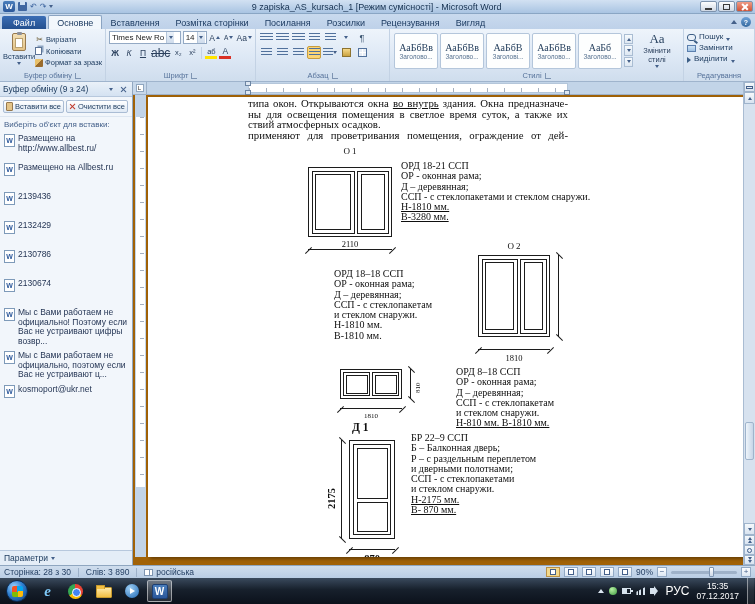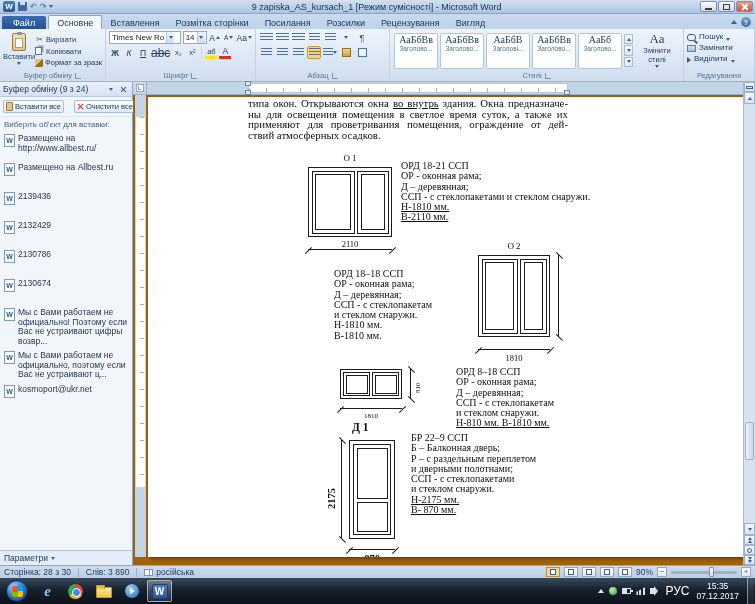--- a/index.html
+++ b/index.html
@@ -62,21 +62,21 @@
 
 .g-para{width:140px;display:flex;flex-direction:column;gap:2px}
 .pbtn{width:14px;height:13px;display:flex;align-items:center;justify-content:center}
 .pbtn.on{background:#fbd575;border:1px solid #c79c3f;border-radius:2px}
 .lines{width:11px;height:9px;background:repeating-linear-gradient(#51719c 0 1px,transparent 1px 3px)}
 .lines.dotted{width:13px}
 .pglyph{font-size:9px;color:#39536f}
 
 .g-styles{flex:1;display:flex}
 .sgallery{display:flex;gap:2px;padding:2px 1px}
-.scell{width:44px;height:36px;background:#fdfefe;border:1px solid #b4c6db;border-radius:2px;display:flex;flex-direction:column;align-items:center;overflow:hidden}
+.scell{width:44px;height:36px;background:#fdfefe;border:1px solid #b4c6db;border-radius:2px;display:flex;flex-direction:column;align-items:center;justify-content:center;overflow:hidden}
 .samp{font-family:"Liberation Serif",serif;font-size:10px;color:#27415f;white-space:nowrap}
 .sname{font-size:6.5px;color:#55708f;white-space:nowrap}
 .gscroll{width:11px;display:flex;flex-direction:column;gap:1px;padding:3px 1px}
 .gsb{flex:1;background:linear-gradient(#f6fafd,#dde7f2);border:1px solid #aabdd3;display:flex;align-items:center;justify-content:center}
 .tri-u{width:0;height:0;border-left:2.5px solid transparent;border-right:2.5px solid transparent;border-bottom:3px solid #44608a}
 .tri-d{width:0;height:0;border-left:2.5px solid transparent;border-right:2.5px solid transparent;border-top:3px solid #44608a}
 .chstyles{width:46px;display:flex;flex-direction:column;align-items:center;justify-content:center;text-align:center;font-size:7.5px;color:#2c415e;gap:1px}
 .chbig{font-family:"Liberation Serif",serif;font-size:13px;color:#27415f;line-height:12px}
 
 .g-edit{width:74px;display:flex;flex-direction:column;gap:2px;padding-top:3px}
@@ -89,21 +89,21 @@
 
 .workspace{display:flex;height:483px}
 
 .pane{width:133px;background:#f2f6fb;border-right:1px solid #91a7c0;display:flex;flex-direction:column;position:relative}
 .pane-h{height:15px;display:flex;align-items:center;gap:2px;padding:0 3px;background:linear-gradient(#eaf1f9,#d4e2f2);border-bottom:1px solid #b7c8dd;font-size:8.5px;color:#1f3d60;white-space:nowrap}
 .pane-h .sp{flex:1}
 .phbtn{width:11px;height:11px;display:flex;align-items:center;justify-content:center;border:1px solid transparent}
 .pxico{position:relative;width:7px;height:7px}
 .pxico::before,.pxico::after{content:"";position:absolute;left:3px;top:0;width:1.3px;height:7px;background:#44608a}
 .pxico::before{transform:rotate(45deg)}.pxico::after{transform:rotate(-45deg)}
-.pane-tools{display:flex;gap:10px;padding:3px 3px;border-bottom:1px solid #dde6f1}
+.pane-tools{display:flex;gap:2px;padding:3px 3px;border-bottom:1px solid #dde6f1}
 .ptool{display:flex;align-items:center;gap:2px;border:1px solid #aabcd4;background:linear-gradient(#ffffff,#dfe9f5);border-radius:2px;padding:1px 2px;font-size:7.5px;white-space:nowrap}
 .mini-clip{width:7px;height:9px;background:#e4c488;border:1px solid #97794e;border-radius:1px}
 .mini-x{position:relative;width:7px;height:7px}
 .mini-x::before,.mini-x::after{content:"";position:absolute;left:3px;top:0;width:1.3px;height:7px;background:#c0392b}
 .mini-x::before{transform:rotate(45deg)}.mini-x::after{transform:rotate(-45deg)}
 .pane-hint{padding:3px 4px 4px;font-size:8px;color:#44608a}
 .pane-items{flex:1;overflow:hidden;padding:1px 4px;display:flex;flex-direction:column;gap:5px}
 .citem{display:flex;gap:3px;min-height:24px}
 .doc-ico{width:11px;height:13px;background:#fff;border:1px solid #7e9ab9;font-size:7px;color:#2b579a;font-weight:bold;text-align:center;line-height:12px;flex:none}
 .citem .txt{font-size:8.5px;line-height:9.5px;color:#1f3050;word-break:break-word}
@@ -527,46 +527,46 @@
       </div>
       <div class="vruler">
           <div class="vr-act"></div>
         </div>
 
       <div class="page">
 
         <div class="intro">
           <div class="docline jl"><span>типа окон. Открываются окна </span><span class="marked">во внутрь</span><span> здания. Окна предназначе-</span></div>
           <div class="docline jl">ны для освещения помещения в светлое время суток, а также их</div>
+          <div class="docline">ствий атмосферных осадков.</div>
           <div class="docline jl">применяют для проветривания помещения, ограждение от дей-</div>
-          <div class="docline">ствий атмосферных осадков.</div>
-        </div>
-
-        <div class="onum" style="left:160px;top:56px;width:84px">О 1</div>
+        </div>
+
+        <div class="onum" style="left:160px;top:49px;width:84px">О 1</div>
         <div class="wframe" style="left:160px;top:70px;width:84px;height:70px">
           <div class="sash s-wide">
               <div class="glass"></div>
             </div>
           <div class="sash s-nar">
               <div class="glass"></div>
             </div>
         </div>
         <div class="dimh" style="left:160px;top:152px;width:84px">
           <i class="e1"></i>
             <i class="e2"></i>
             <b>2110</b>
         </div>
         <div class="spec" style="left:253px;top:64px">
 
         <div class="docline">ОРД 18-21  ССП</div>
             <div class="docline">ОР - оконная рама;</div>
             <div class="docline">Д – деревянная;</div>
             <div class="docline">ССП - с стеклопакетами  и стеклом  снаружи.</div>
             <div class="docline u">Н-1810 мм.</div>
-            <div class="docline u">В-2110 мм.</div>
+            <div class="docline u">В-3280 мм.</div>
           </div>
 
         <div class="spec" style="left:186px;top:172px">
 
         <div class="docline">ОРД 18–18  ССП</div>
             <div class="docline">ОР - оконная рама;</div>
             <div class="docline">Д – деревянная;</div>
             <div class="docline">ССП - с стеклопакетам</div>
             <div class="docline">и стеклом  снаружи.</div>
             <div class="docline">Н-1810 мм.</div>

